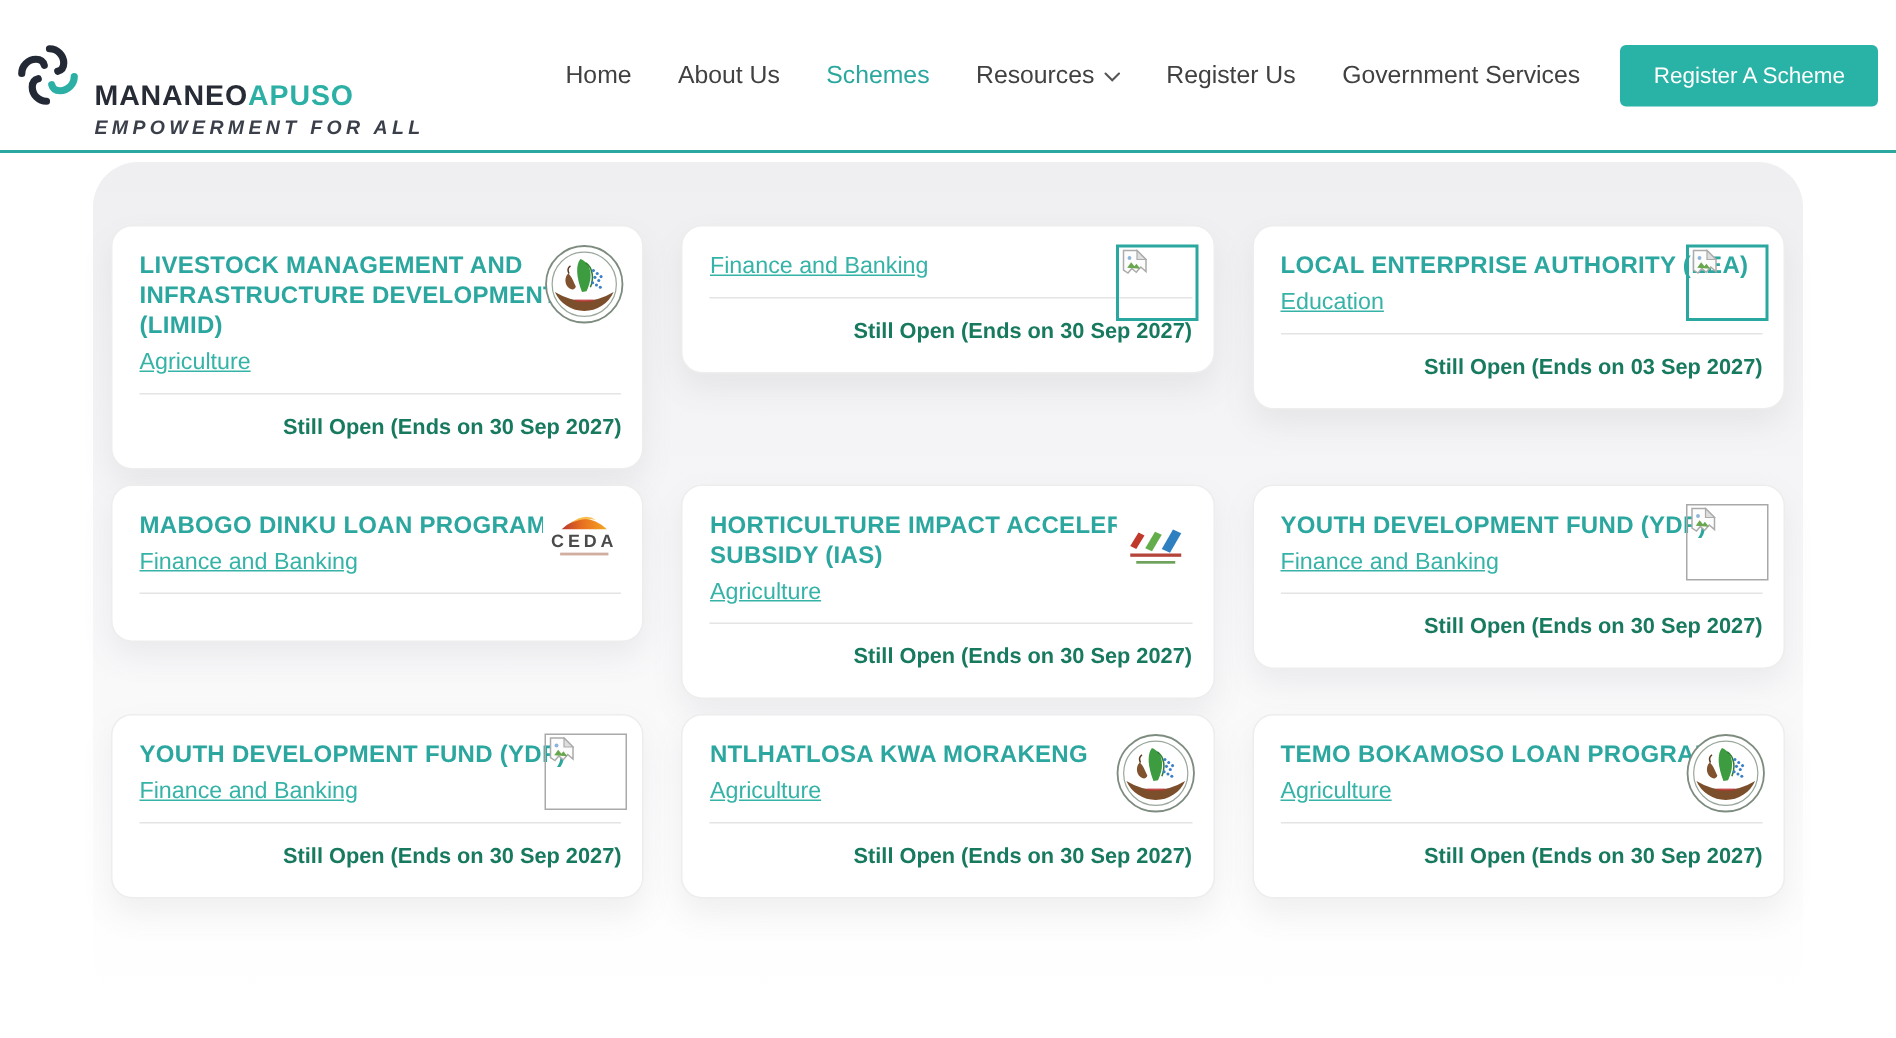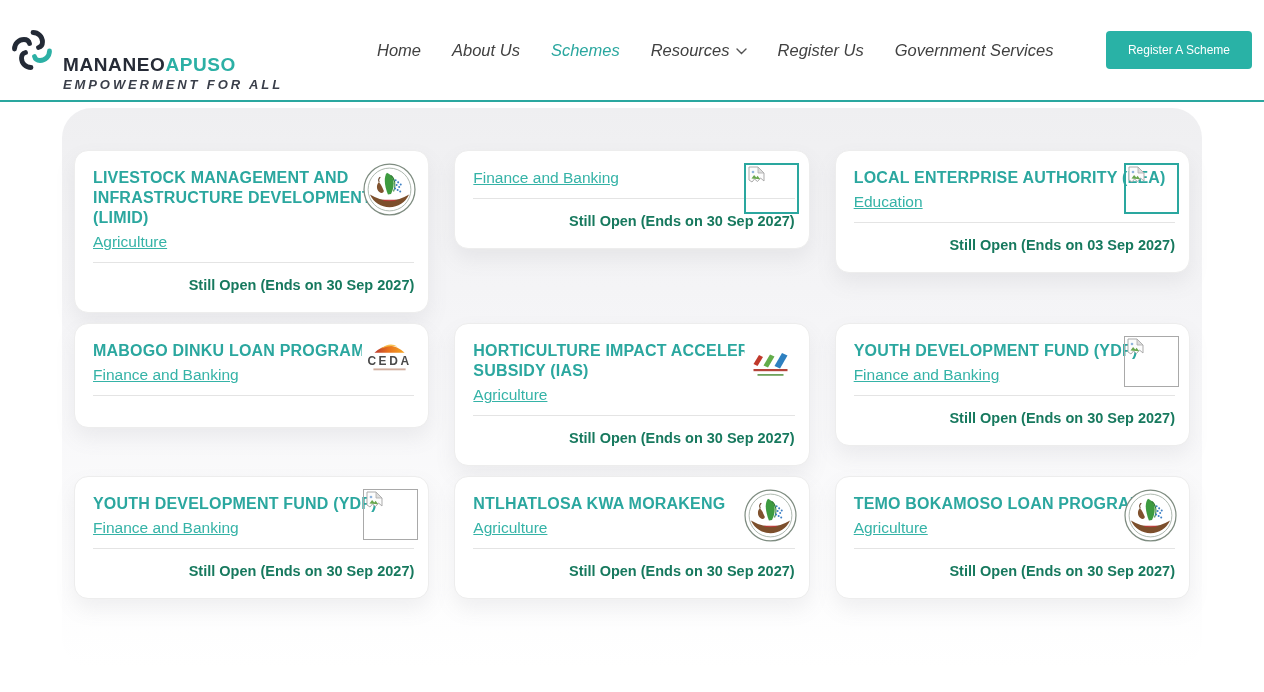--- a/index.html
+++ b/index.html
@@ -17,32 +17,32 @@
     padding: 0 12px 0 10px;
     background: #fff;
     border-bottom: 2px solid #2aa79f;
   }
   .brand { display:flex; align-items:center; gap:9px; }
   .brand-icon { width:44px; height:44px; flex:0 0 auto; }
   .brand-text { display:flex; flex-direction:column;margin-top:47px; }
   .brand-name { font-size:19px; font-weight:bold; letter-spacing:0.6px; color:#262b36; line-height:20px;}
   .brand-name .accent { color:#2cb0a5; }
   .brand-tagline { font-size:13px; font-weight:bold; letter-spacing:2.9px; color:#3a3f4a; margin-top:2px;font-style:italic; }
-  .nav { display:flex; align-items:center; gap:31px; margin-left:94px;font-style:italic; }
+  .nav { display:flex; align-items:center; gap:31px; margin-left:94px; }
   .nav-item {
     font-size:16.5px; color:#414141; text-decoration:none; cursor:pointer;
     display:flex; align-items:center; gap:6px; white-space:nowrap;
   }
   .nav-item.active { color:#2aa79f; }
   .chevron { width:11px; height:7px; margin-top:3px; }
   .cta-button {
     margin-left:auto;
     background:#29b2a6; color:#fff; border:none; cursor:pointer;
     font-family:"Liberation Sans", sans-serif;
-    font-size:12px; padding:12px 22px; border-radius:4px;
+    font-size:15px; padding:12px 22px; border-radius:4px;
   }
   
   .main { position:relative; padding-top:48px; }
   .backdrop {
     position:absolute; left:62px; right:62px; top:6px; height:560px;
     background: linear-gradient(180deg, #efeff1 0%, #f6f6f8 45%, #ffffff 100%);
     border-radius:30px;
   }
   .grid {
     position:relative;

